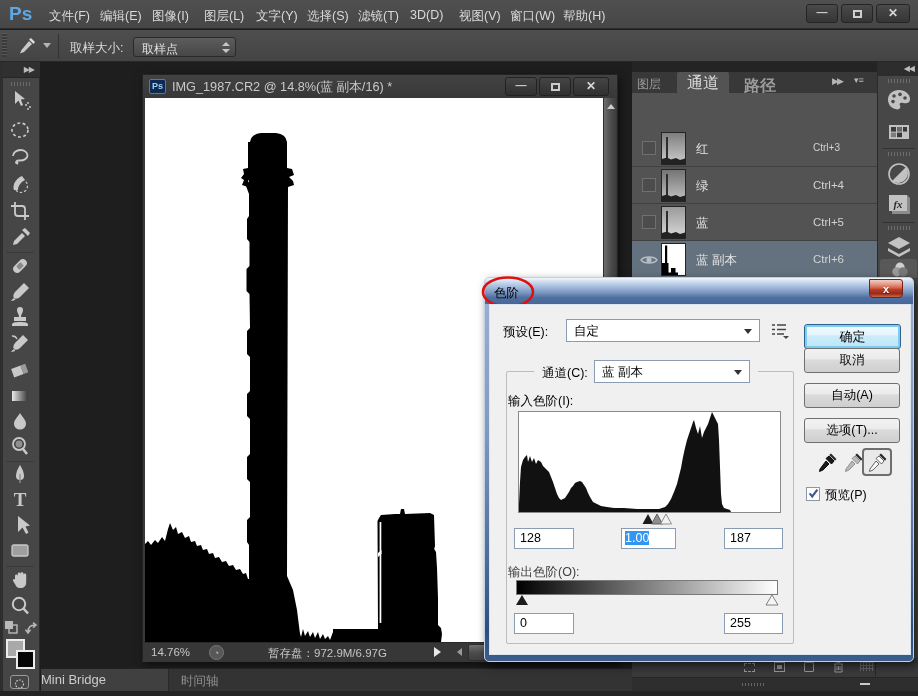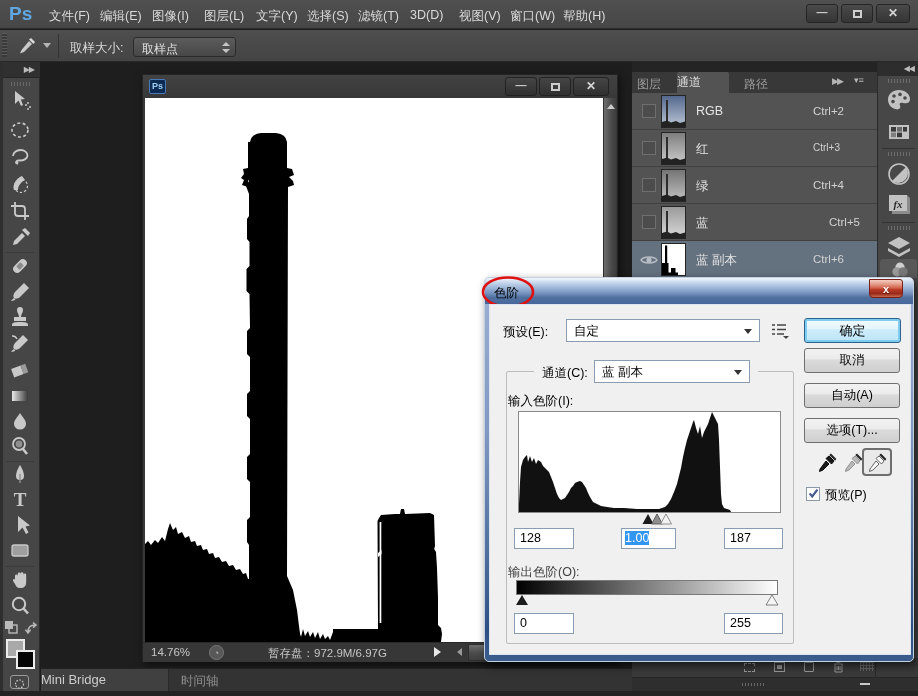--- a/index.html
+++ b/index.html
@@ -158,20 +158,21 @@
           </svg></div>
 </div>
 </div>
 
 <div class="abs" style="left:41px;top:62px;width:877px;height:606px;background:#1e1e1e;"></div>
 
 <div class="abs" style="left:142px;top:74px;width:476px;height:588px;background:#383838;box-shadow:2px 3px 8px rgba(0,0,0,0.55);border:1px solid #242424;">
 
   <div class="abs" style="left:0;top:0;width:474px;height:23px;background:linear-gradient(#424242,#383838);">
     <div class="abs" style="left:6px;top:4px;width:17px;height:15px;background:#0d2a52;border:1px solid #4a7ab8;border-radius:2px;color:#9fd0f5;font-size:9px;font-weight:bold;text-align:center;line-height:13px;">Ps</div>
+    <div class="abs" style="left:29px;top:4px;font-size:12.7px;color:#c9c9c9;white-space:nowrap;">IMG_1987.CR2 @ 14.8%(蓝 副本/16) *</div>
     <div class="abs" style="left:362px;top:2px;width:32px;height:19px;background:linear-gradient(#454545,#303030);border:1px solid #222;border-radius:3px;color:#ccc;font-size:11px;font-weight:bold;text-align:center;line-height:15px;">—</div>
     <div class="abs" style="left:396px;top:2px;width:32px;height:19px;background:linear-gradient(#454545,#303030);border:1px solid #222;border-radius:3px;">
           <div class="abs" style="left:11px;top:5px;width:9px;height:8px;border:2px solid #ccc;"></div>
         </div>
     <div class="abs" style="left:430px;top:2px;width:36px;height:19px;background:linear-gradient(#454545,#303030);border:1px solid #222;border-radius:3px;color:#d5d5d5;font-size:12px;font-weight:bold;text-align:center;line-height:17px;">✕</div>
   </div>
 
   <div class="abs" style="left:2px;top:23px;width:458px;height:544px;background:#ffffff;overflow:hidden;">
     <svg width="458" height="544" viewBox="0 0 458 544" style="display:block">
           <g fill="#000000">
@@ -195,45 +196,27 @@
     <div class="abs" style="left:291px;top:4px;width:0;height:0;border-top:5px solid transparent;border-bottom:5px solid transparent;border-left:7px solid #e8e8e8;"></div>
     <div class="abs" style="left:314px;top:5px;width:0;height:0;border-top:4px solid transparent;border-bottom:4px solid transparent;border-right:5px solid #9a9a9a;"></div>
     <div class="abs" style="left:325px;top:1px;width:135px;height:17px;background:linear-gradient(#707070,#4a4a4a 55%,#404040);border:1px solid #2e2e2e;border-radius:2px;"></div>
   </div>
 </div>
 
 <div id="chanpanel" class="abs" style="left:632px;top:62px;width:245px;height:606px;background:#242424;">
 
   <div class="abs" style="left:0;top:10px;width:245px;height:21px;background:#383838;">
     <div class="abs" style="left:5px;top:4px;font-size:12px;color:#9b9b9b;">图层</div>
-    <div class="abs" style="left:45px;top:0;width:52px;height:21px;background:#535353;border-radius:2px 2px 0 0;color:#dedede;font-size:12px;text-align:left;line-height:21px;">通道</div>
-    <div class="abs" style="left:112px;top:4px;font-size:12px;color:#9b9b9b;">路径</div>
+    <div class="abs" style="left:45px;top:0;width:52px;height:21px;background:#535353;border-radius:2px 2px 0 0;color:#dedede;font-size:16px;text-align:center;line-height:21px;">通道</div>
+    <div class="abs" style="left:112px;top:4px;font-size:16px;color:#9b9b9b;font-weight:bold;">路径</div>
     <div class="abs" style="left:200px;top:4px;font-size:9px;color:#b5b5b5;letter-spacing:-2px;">▶▶</div>
     <div class="abs" style="left:222px;top:3px;font-size:9px;color:#b5b5b5;">▾≡</div>
   </div>
 
   <div id="chanrows" class="abs" style="left:0;top:31px;width:245px;height:575px;background:#535353;">
-<div class="abs" style="left:0;top:0px;width:245px;height:37px;border-bottom:1px solid #404040;">
-          <div class="abs" style="left:10px;top:11px;width:14px;height:14px;border:1px solid #6f6f6f;background:#4c4c4c;"></div>
-          <div class="abs" style="left:29px;top:2px;width:25px;height:33px;background:#242424;padding:1px;">
-            <svg width="23" height="31" viewBox="0 0 23 31" style="display:block">
-              <defs>
-                <linearGradient id="skrgb" x1="0" y1="0" x2="0" y2="1">
-                  <stop offset="0" stop-color="#54688e"></stop>
-                  <stop offset="0.8" stop-color="#a8b4c8"></stop>
-                </linearGradient>
-              </defs>
-              <rect width="23" height="31" fill="url(#skrgb)"></rect>
-              <rect x="4" y="4" width="2" height="22" fill="#2c2c2c"></rect>
-              <path d="M0 26 L5 24.5 L9 26.5 L14 25 L18 27 L23 25.5 L23 31 L0 31 Z" fill="#222"></path>
-            </svg>
-          </div>
-          <div class="abs" style="left:64px;top:11px;font-size:12.5px;color:#e4e4e4;">RGB</div>
-          <div class="abs" style="left:181px;top:12px;font-size:11.5px;color:#d2d2d2;">Ctrl+2</div>
-        </div>
 <div class="abs" style="left:0;top:37px;width:245px;height:37px;border-bottom:1px solid #404040;">
           <div class="abs" style="left:10px;top:11px;width:14px;height:14px;border:1px solid #6f6f6f;background:#4c4c4c;"></div>
           <div class="abs" style="left:29px;top:2px;width:25px;height:33px;background:#242424;padding:1px;">
             <svg width="23" height="31" viewBox="0 0 23 31" style="display:block">
               <defs>
                 <linearGradient id="skr" x1="0" y1="0" x2="0" y2="1">
                   <stop offset="0" stop-color="#7e7e7e"></stop>
                   <stop offset="0.8" stop-color="#bdbdbd"></stop>
                 </linearGradient>
               </defs>
@@ -272,21 +255,21 @@
                   <stop offset="0" stop-color="#9a9a9a"></stop>
                   <stop offset="0.8" stop-color="#cdcdcd"></stop>
                 </linearGradient>
               </defs>
               <rect width="23" height="31" fill="url(#skb)"></rect>
               <rect x="4" y="4" width="2" height="22" fill="#2c2c2c"></rect>
               <path d="M0 26 L5 24.5 L9 26.5 L14 25 L18 27 L23 25.5 L23 31 L0 31 Z" fill="#222"></path>
             </svg>
           </div>
           <div class="abs" style="left:64px;top:11px;font-size:12.5px;color:#e4e4e4;">蓝</div>
-          <div class="abs" style="left:181px;top:12px;font-size:11.5px;color:#d2d2d2;margin-left:16px;">Ctrl+5</div>
+          <div class="abs" style="left:181px;top:12px;font-size:11.5px;color:#d2d2d2;">Ctrl+5</div>
         </div>
 <div class="abs" style="left:0;top:148px;width:245px;height:37px;background:#64717f;border-bottom:1px solid #404040;">
           <svg class="abs" style="left:8px;top:13px" width="18" height="12" viewBox="0 0 18 12">
             <path d="M1 6 C4 2 14 2 17 6 C14 10 4 10 1 6 Z" fill="none" stroke="#b9bec4" stroke-width="1.3"></path>
             <circle cx="9" cy="6" r="2.6" fill="#b9bec4"></circle>
           </svg>
           <div class="abs" style="left:29px;top:2px;width:25px;height:33px;background:#242424;padding:1px;">
             <svg width="23" height="31" viewBox="0 0 23 31" style="display:block">
               <rect width="23" height="31" fill="#ffffff"></rect>
               <rect x="3" y="1.5" width="2.2" height="21" fill="#000"></rect>
@@ -384,21 +367,21 @@
     <div id="dlgbody" class="abs" style="left:0;top:0;width:420px;height:349px;">
 <div class="abs" style="left:13px;top:19px;font-size:12.5px;color:#000;">预设(E):</div>
 <div class="abs" style="left:76px;top:14px;width:194px;height:23px;background:#fff;border:1px solid #8a9cb2;">
             <div class="abs" style="left:7px;top:3px;font-size:12.5px;color:#000;">自定</div>
             <div class="abs" style="left:177px;top:9px;width:0;height:0;border-left:4px solid transparent;border-right:4px solid transparent;border-top:5px solid #333;"></div>
           </div>
 <svg class="abs" style="left:280px;top:17px" width="22" height="18" viewBox="0 0 22 18">
             <path d="M2 3 h3 M7 3 h9 M2 7.5 h3 M7 7.5 h9 M2 12 h3 M7 12 h7" stroke="#444" stroke-width="1.6"></path>
             <path d="M13 14 l3 3 l3 -3 Z" fill="#444"></path>
           </svg>
-<div class="abs" style="left:314px;top:13px;width:97px;height:25px;border:1px solid #2c628b;border-radius:3px;background:linear-gradient(#f4fbfe,#e2f4fc 45%,#cdecfa 46%,#bce5f7);box-shadow:inset 0 0 0 2px #7ecdf0;font-size:13px;color:#000;text-align:center;line-height:23px;">确定</div>
+<div class="abs" style="left:314px;top:19px;width:97px;height:25px;border:1px solid #2c628b;border-radius:3px;background:linear-gradient(#f4fbfe,#e2f4fc 45%,#cdecfa 46%,#bce5f7);box-shadow:inset 0 0 0 2px #7ecdf0;font-size:13px;color:#000;text-align:center;line-height:23px;">确定</div>
 <div class="abs" style="left:314px;top:43px;width:96px;height:25px;border:1px solid #707070;border-radius:3px;background:linear-gradient(#f2f2f2,#ebebeb 45%,#dbdbdb 46%,#cfcfcf);font-size:12.5px;color:#000;text-align:center;line-height:23px;">取消</div>
 <div class="abs" style="left:16px;top:66px;width:288px;height:273px;border:1px solid #bcbcbf;border-radius:2px;"></div>
 <div class="abs" style="left:44px;top:58px;width:224px;height:16px;background:#f0f0f0;"></div>
 <div class="abs" style="left:52px;top:60px;font-size:12.5px;color:#000;">通道(C):</div>
 <div class="abs" style="left:104px;top:55px;width:156px;height:23px;background:#fff;border:1px solid #8a9cb2;">
             <div class="abs" style="left:7px;top:3px;font-size:12.5px;color:#000;">蓝 副本</div>
             <div class="abs" style="left:139px;top:9px;width:0;height:0;border-left:4px solid transparent;border-right:4px solid transparent;border-top:5px solid #333;"></div>
           </div>
 <div class="abs" style="left:314px;top:78px;width:96px;height:25px;border:1px solid #707070;border-radius:3px;background:linear-gradient(#f2f2f2,#ebebeb 45%,#dbdbdb 46%,#cfcfcf);font-size:12.5px;color:#000;text-align:center;line-height:23px;">自动(A)</div>
 <div class="abs" style="left:314px;top:113px;width:96px;height:25px;border:1px solid #707070;border-radius:3px;background:linear-gradient(#f2f2f2,#ebebeb 45%,#dbdbdb 46%,#cfcfcf);font-size:12.5px;color:#000;text-align:center;line-height:23px;">选项(T)...</div>

